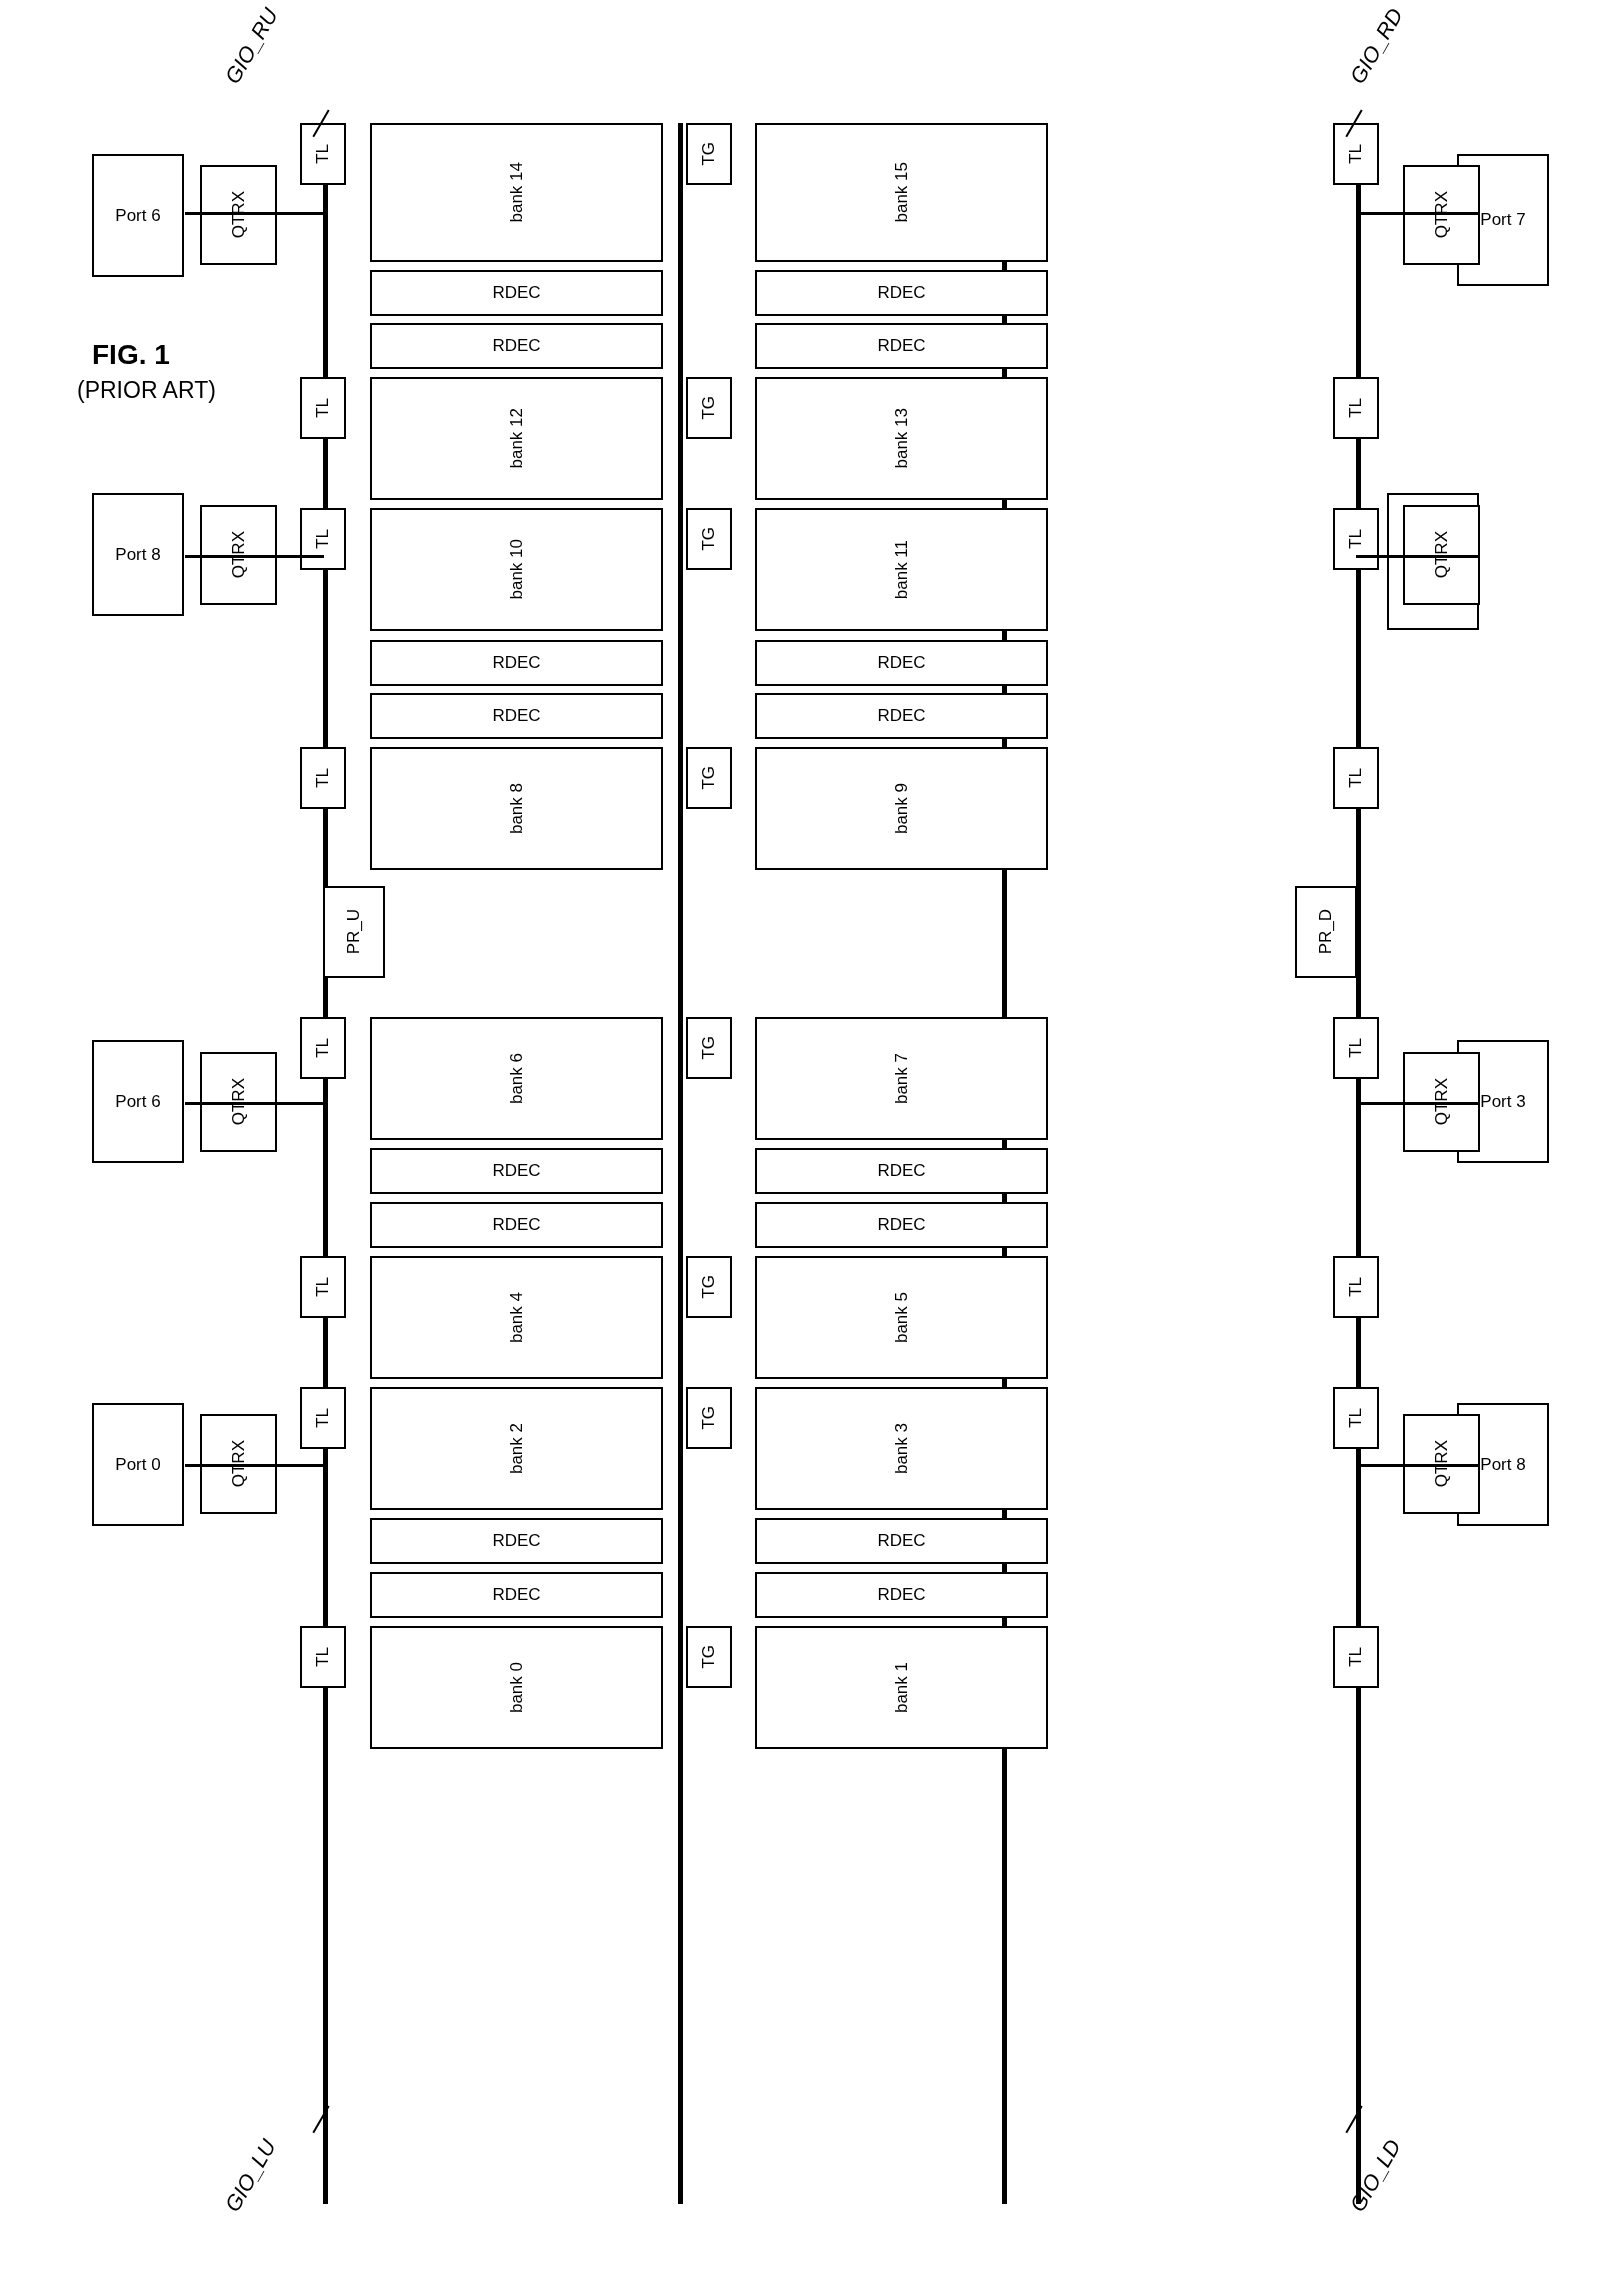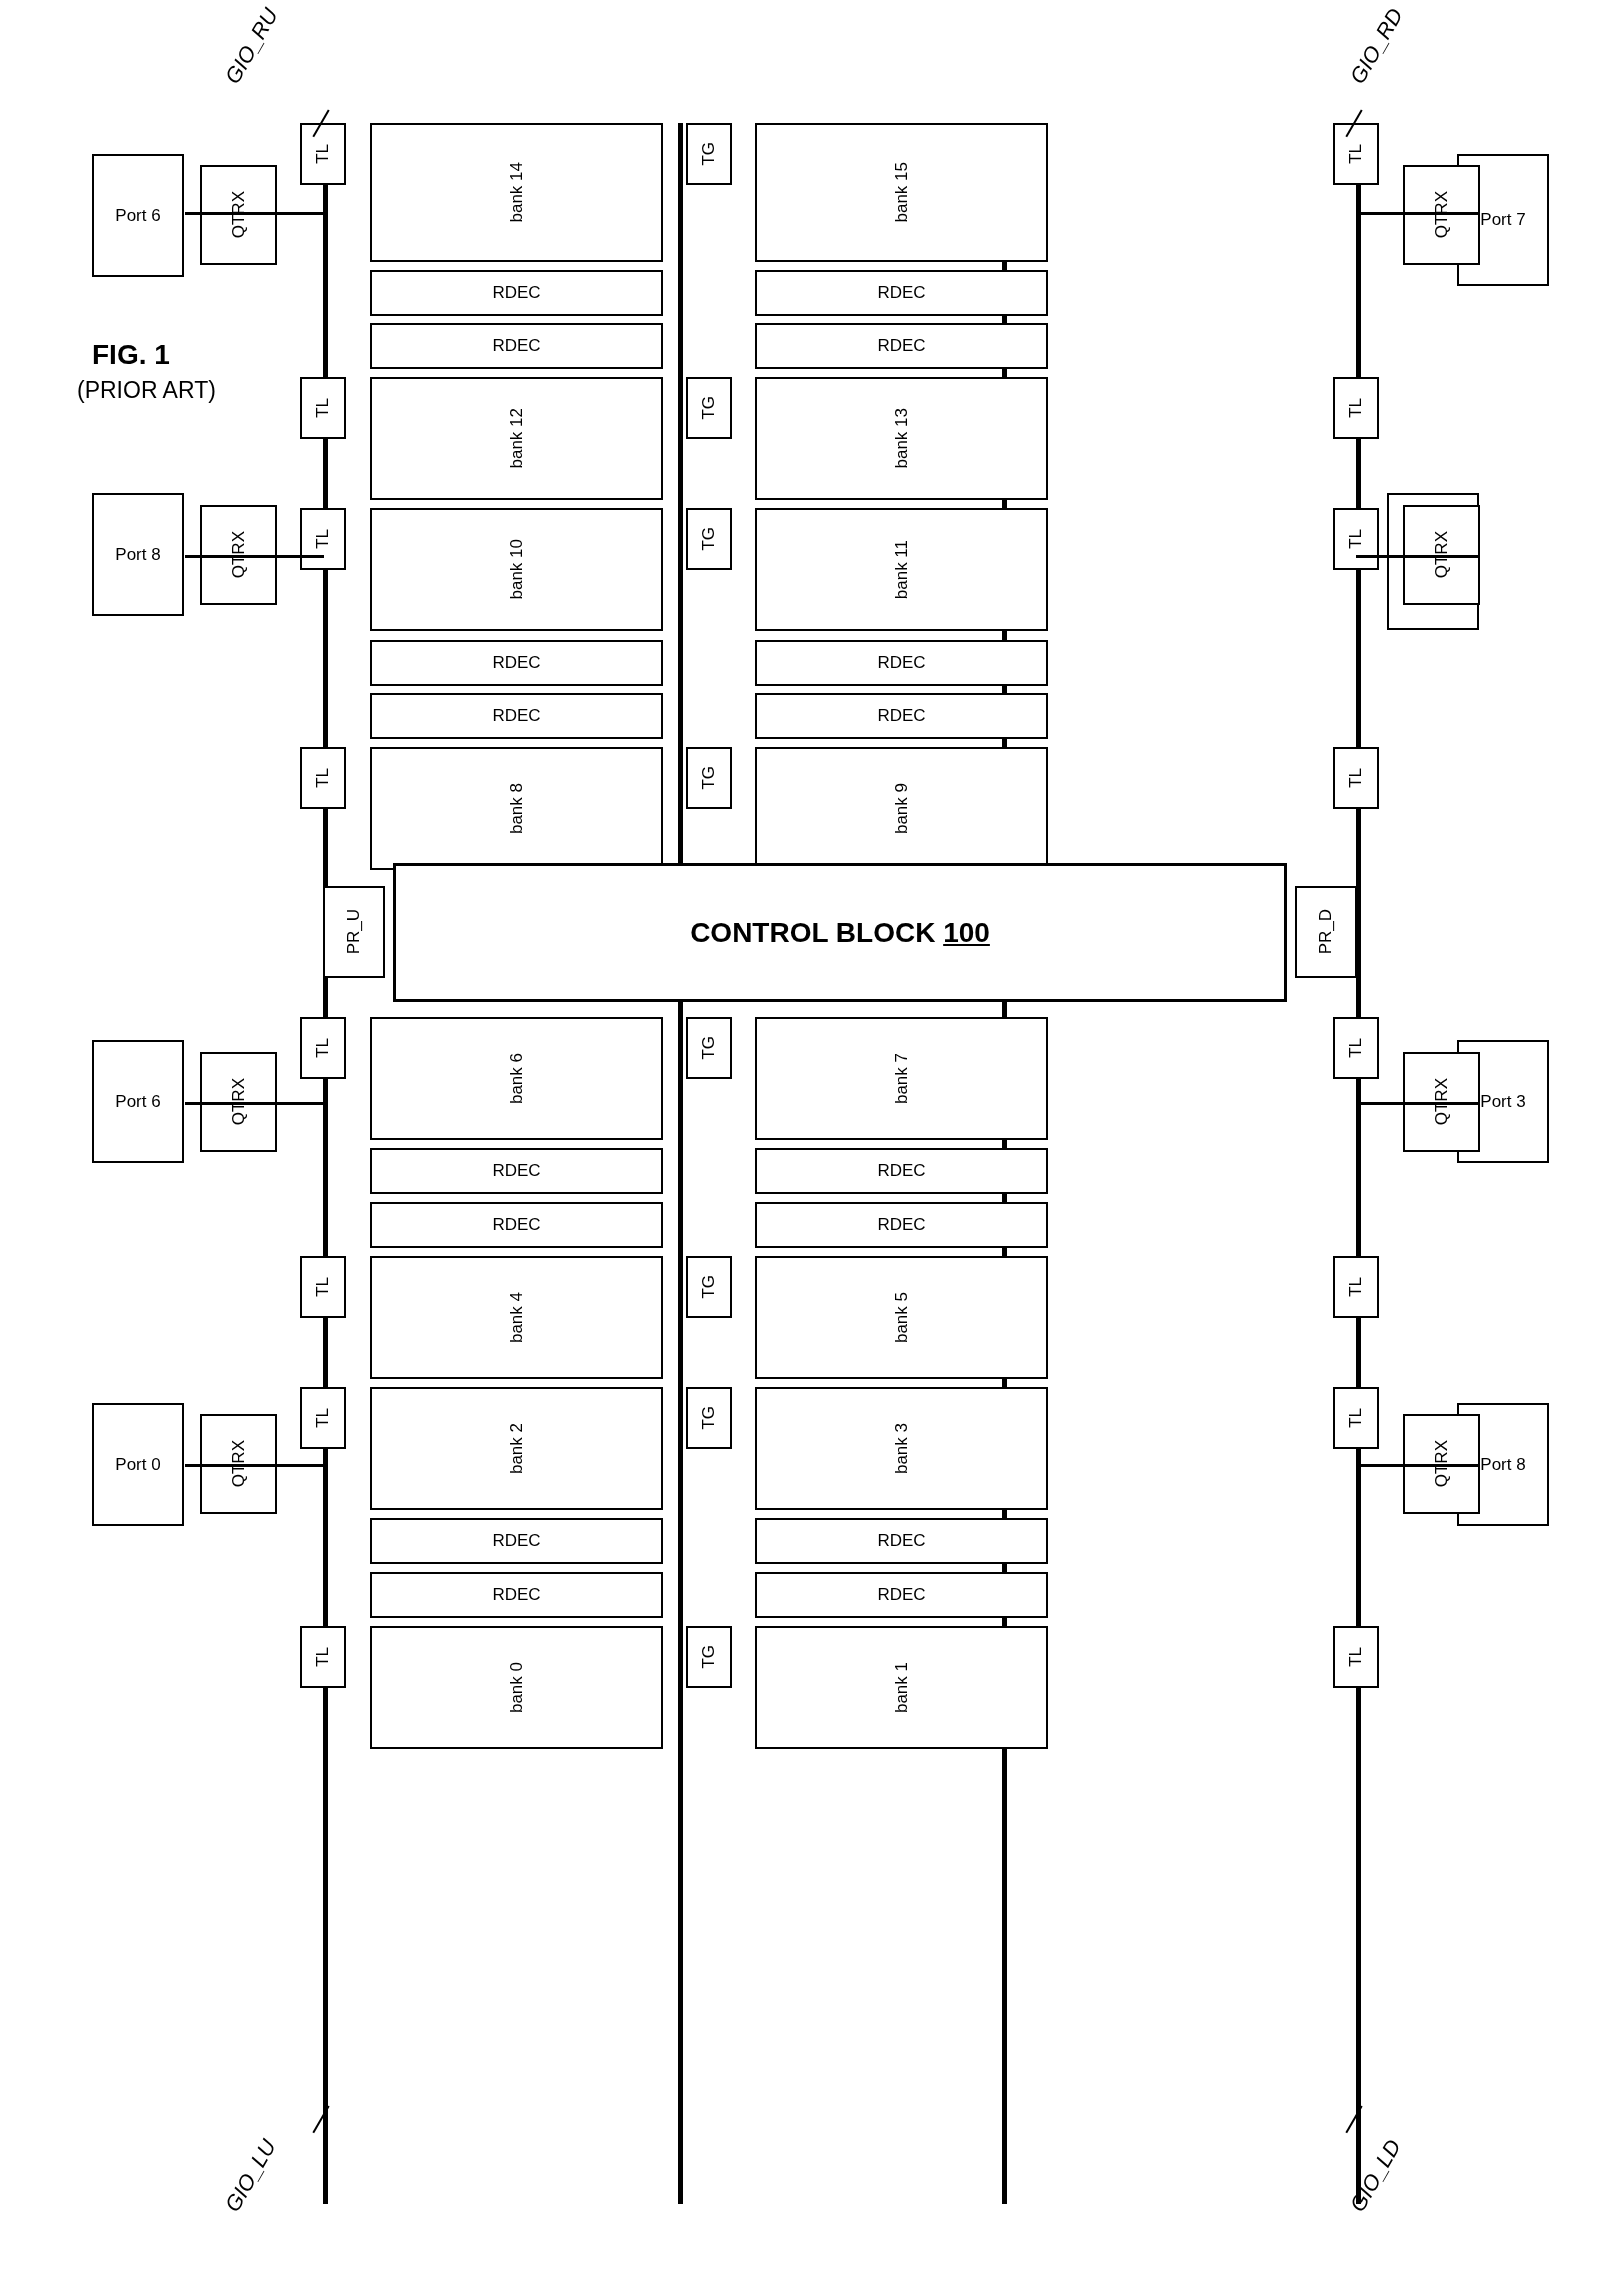--- a/index.html
+++ b/index.html
@@ -231,23 +231,20 @@
   </div>
 
   <div class="box" style="left: 277px; top: 840px; width: 62px; height: 92px;">
     <span class="box-vertical-text">PR_U</span>
   </div>
 
   <div class="box" style="left: 1249px; top: 840px; width: 62px; height: 92px;">
     <span class="box-vertical-text">PR_D</span>
   </div>
 
-  <div class="control-block" style="left: 347px; top: 817px; width: 894px; height: 139px;">
-    <span>CONTROL BLOCK</span>&nbsp;<span class="underline-ref">100</span>
-  </div>
 
   <div class="box" style="left: 254px; top: 971px; width: 46px; height: 62px;">
     <span class="box-vertical-text">TL</span>
   </div>
   <div class="box" style="left: 324px; top: 971px; width: 293px; height: 123px;">
     <span class="box-vertical-text">bank 6</span>
   </div>
   <div class="box" style="left: 640px; top: 971px; width: 46px; height: 62px;">
     <span class="box-vertical-text">TG</span>
   </div>

